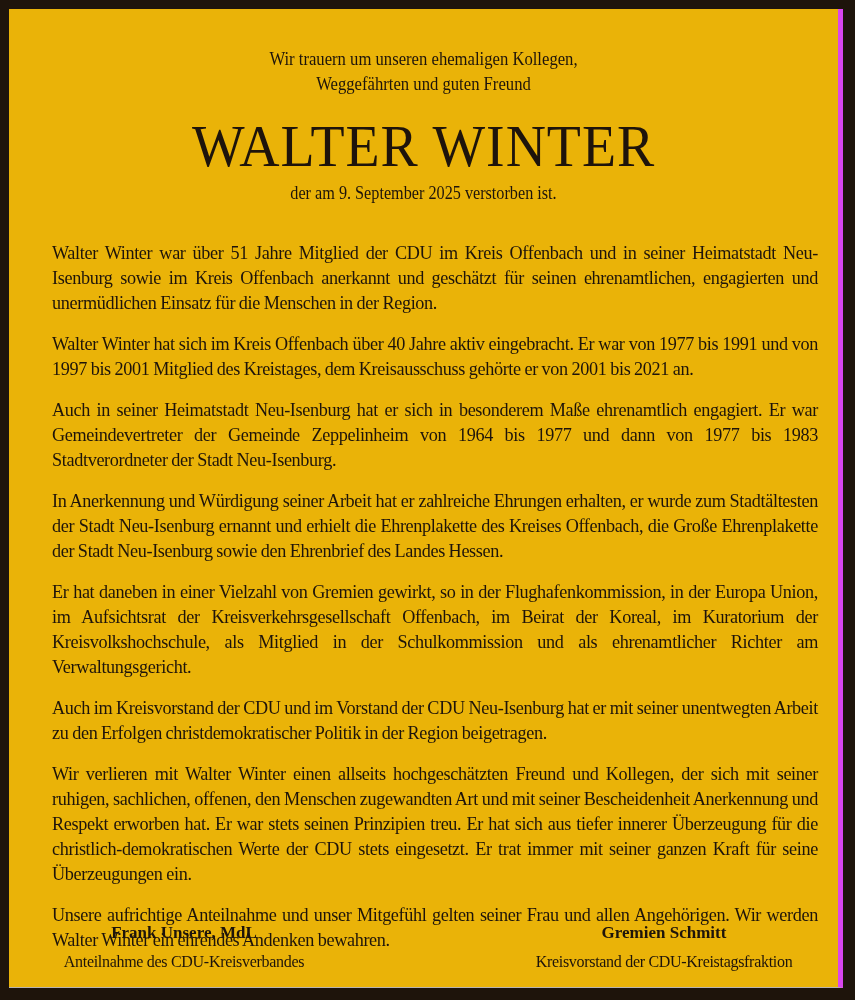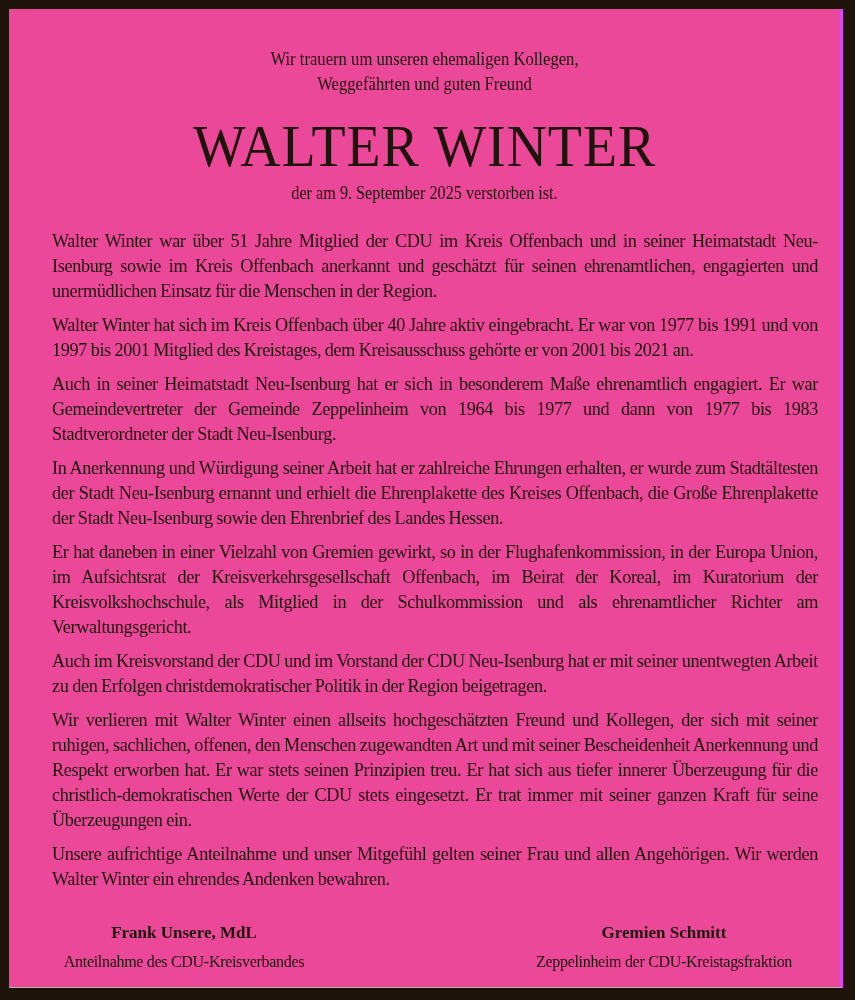--- a/index.html
+++ b/index.html
@@ -6,23 +6,23 @@
     body {
       width: 855px; height: 1000px;
       background: #1e140b;
       position: relative;
       overflow: hidden;
     }
     .notice {
       position: absolute;
       left: 9px; top: 9px;
       width: 834px; height: 979px;
-      background: #ec4899;
+      background: #eab308;
       box-sizing: border-box;
-      border-right: 3px solid #d946ef;
+      border-right: 5px solid #d946ef;
       border-bottom: 1px solid #b9b4ae;
       color: #1e140b;
       font-family: "Liberation Serif", "DejaVu Serif", serif;
     }
     .intro {
       position: absolute; left: 0; right: 0; top: 38px;
       text-align: center;
       font-size: 18.5px; line-height: 25px;
       transform: scaleX(0.9);
     }
@@ -40,21 +40,21 @@
       text-align: center;
       font-size: 18px; line-height: 24px;
       transform: scaleX(0.9);
     }
     .body-text {
       position: absolute; left: 43px; width: 766px; top: 216px;
       font-size: 18.2px; line-height: 25px;
       text-align: justify;
     }
     .body-text p {
-      margin: 4px 0 9px 0;
+      margin: 16px 0 9px 0;
       letter-spacing: -0.35px;
       word-spacing: -0.5px;
     }
     .signatures {
       position: absolute; left: 0; right: 0; top: 912px;
     }
     .sig {
       position: absolute; top: 0; text-align: center;
     }
     .sig.left { left: 20px; width: 310px; }
@@ -91,16 +91,16 @@
     <p>Unsere aufrichtige Anteilnahme und unser Mitgefühl gelten seiner Frau und allen Angehörigen. Wir werden Walter Winter ein ehrendes Andenken bewahren.</p>
   </div>
 
   <div class="signatures">
     <div class="sig left">
       <div class="sig-name">Frank Unsere, MdL</div>
       <div class="sig-role">Anteilnahme des CDU-Kreisverbandes</div>
     </div>
     <div class="sig right">
       <div class="sig-name">Gremien Schmitt</div>
-      <div class="sig-role">Zeppelinheim der CDU-Kreistagsfraktion</div>
+      <div class="sig-role">Kreisvorstand der CDU-Kreistagsfraktion</div>
     </div>
   </div>
 </div>
 
 </body></html>

